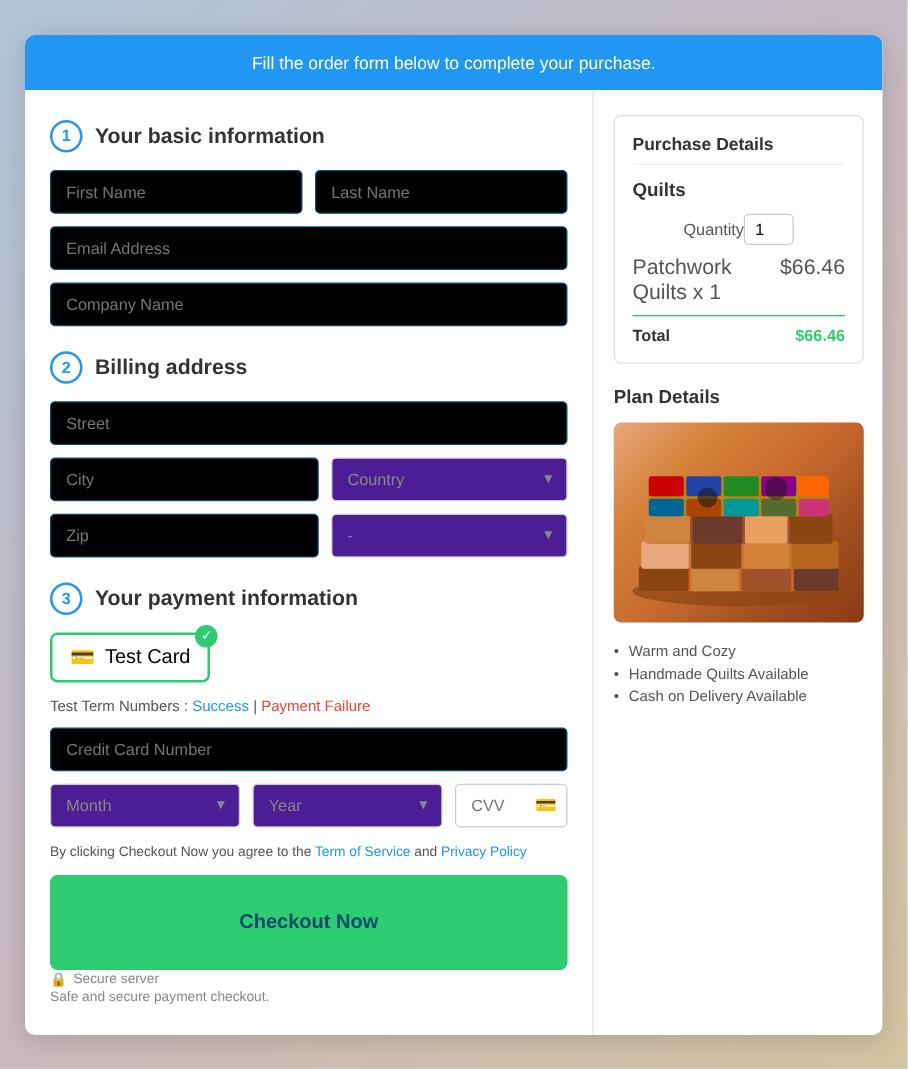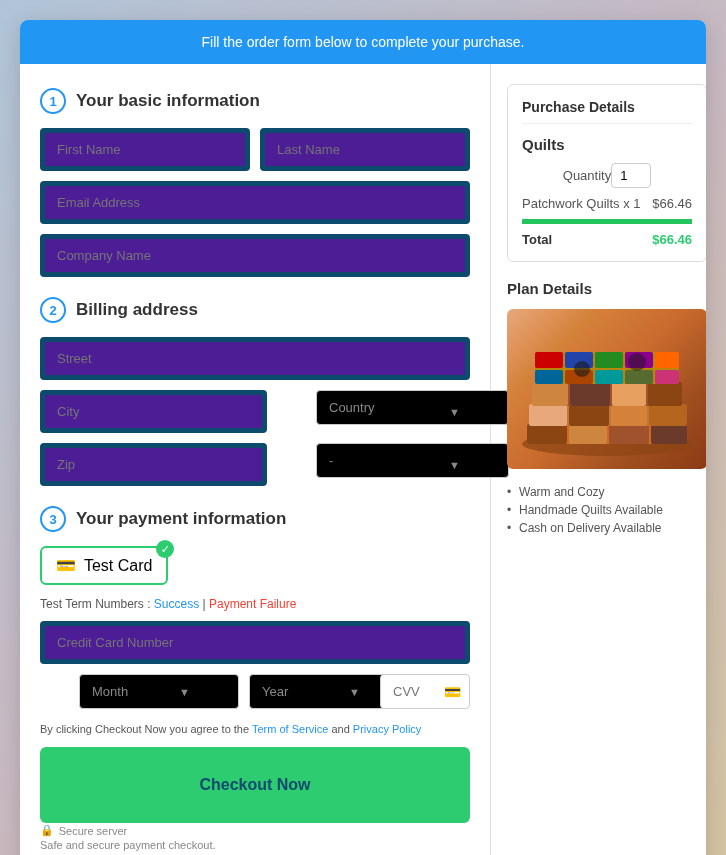--- a/index.html
+++ b/index.html
@@ -62,46 +62,45 @@
       flex-shrink: 0;
     }
     .form-row {
       display: flex;
       gap: 10px;
       margin-bottom: 10px;
     }
     .form-field {
       flex: 1;
       padding: 9px 12px;
-      border: 5px solid #0c4a6e;
+      border: 1px solid #0c4a6e;
       border-radius: 4px;
       font-size: 13px;
       color: #888;
-      background: #4c1d95;
+      background: #000000;
       outline: none;
     }
     .full-width {
       width: 100%;
     }
     .select-wrapper {
       flex: 1;
       position: relative;
     }
     .select-wrapper select {
       width: 100%;
       padding: 9px 28px 9px 12px;
       border: 1px solid #ccc;
       border-radius: 4px;
       font-size: 13px;
       color: #888;
-      background: #000000;
+      background: #4c1d95;
       appearance: none;
       outline: none;
       cursor: pointer;
-      margin-left: 39px;
     }
     .select-arrow {
       position: absolute;
       right: 10px;
       top: 50%;
       transform: translateY(-50%);
       pointer-events: none;
       color: #888;
       font-size: 11px;
     }
@@ -245,25 +244,25 @@
       width: 40px;
       padding: 4px 8px;
       border: 1px solid #ccc;
       border-radius: 4px;
       font-size: 13px;
       text-align: center;
     }
     .price-row {
       display: flex;
       justify-content: space-between;
-      font-size: 13px;
+      font-size: 17px;
       color: #555;
       margin-bottom: 8px;
       padding-bottom: 8px;
-      border-bottom: 5px solid #22c55e;
+      border-bottom: 1px solid #22c55e;
     }
     .total-row {
       display: flex;
       justify-content: space-between;
       font-size: 13px;
       font-weight: bold;
       color: #333;
     }
     .total-amount {
       color: #2ecc71;

